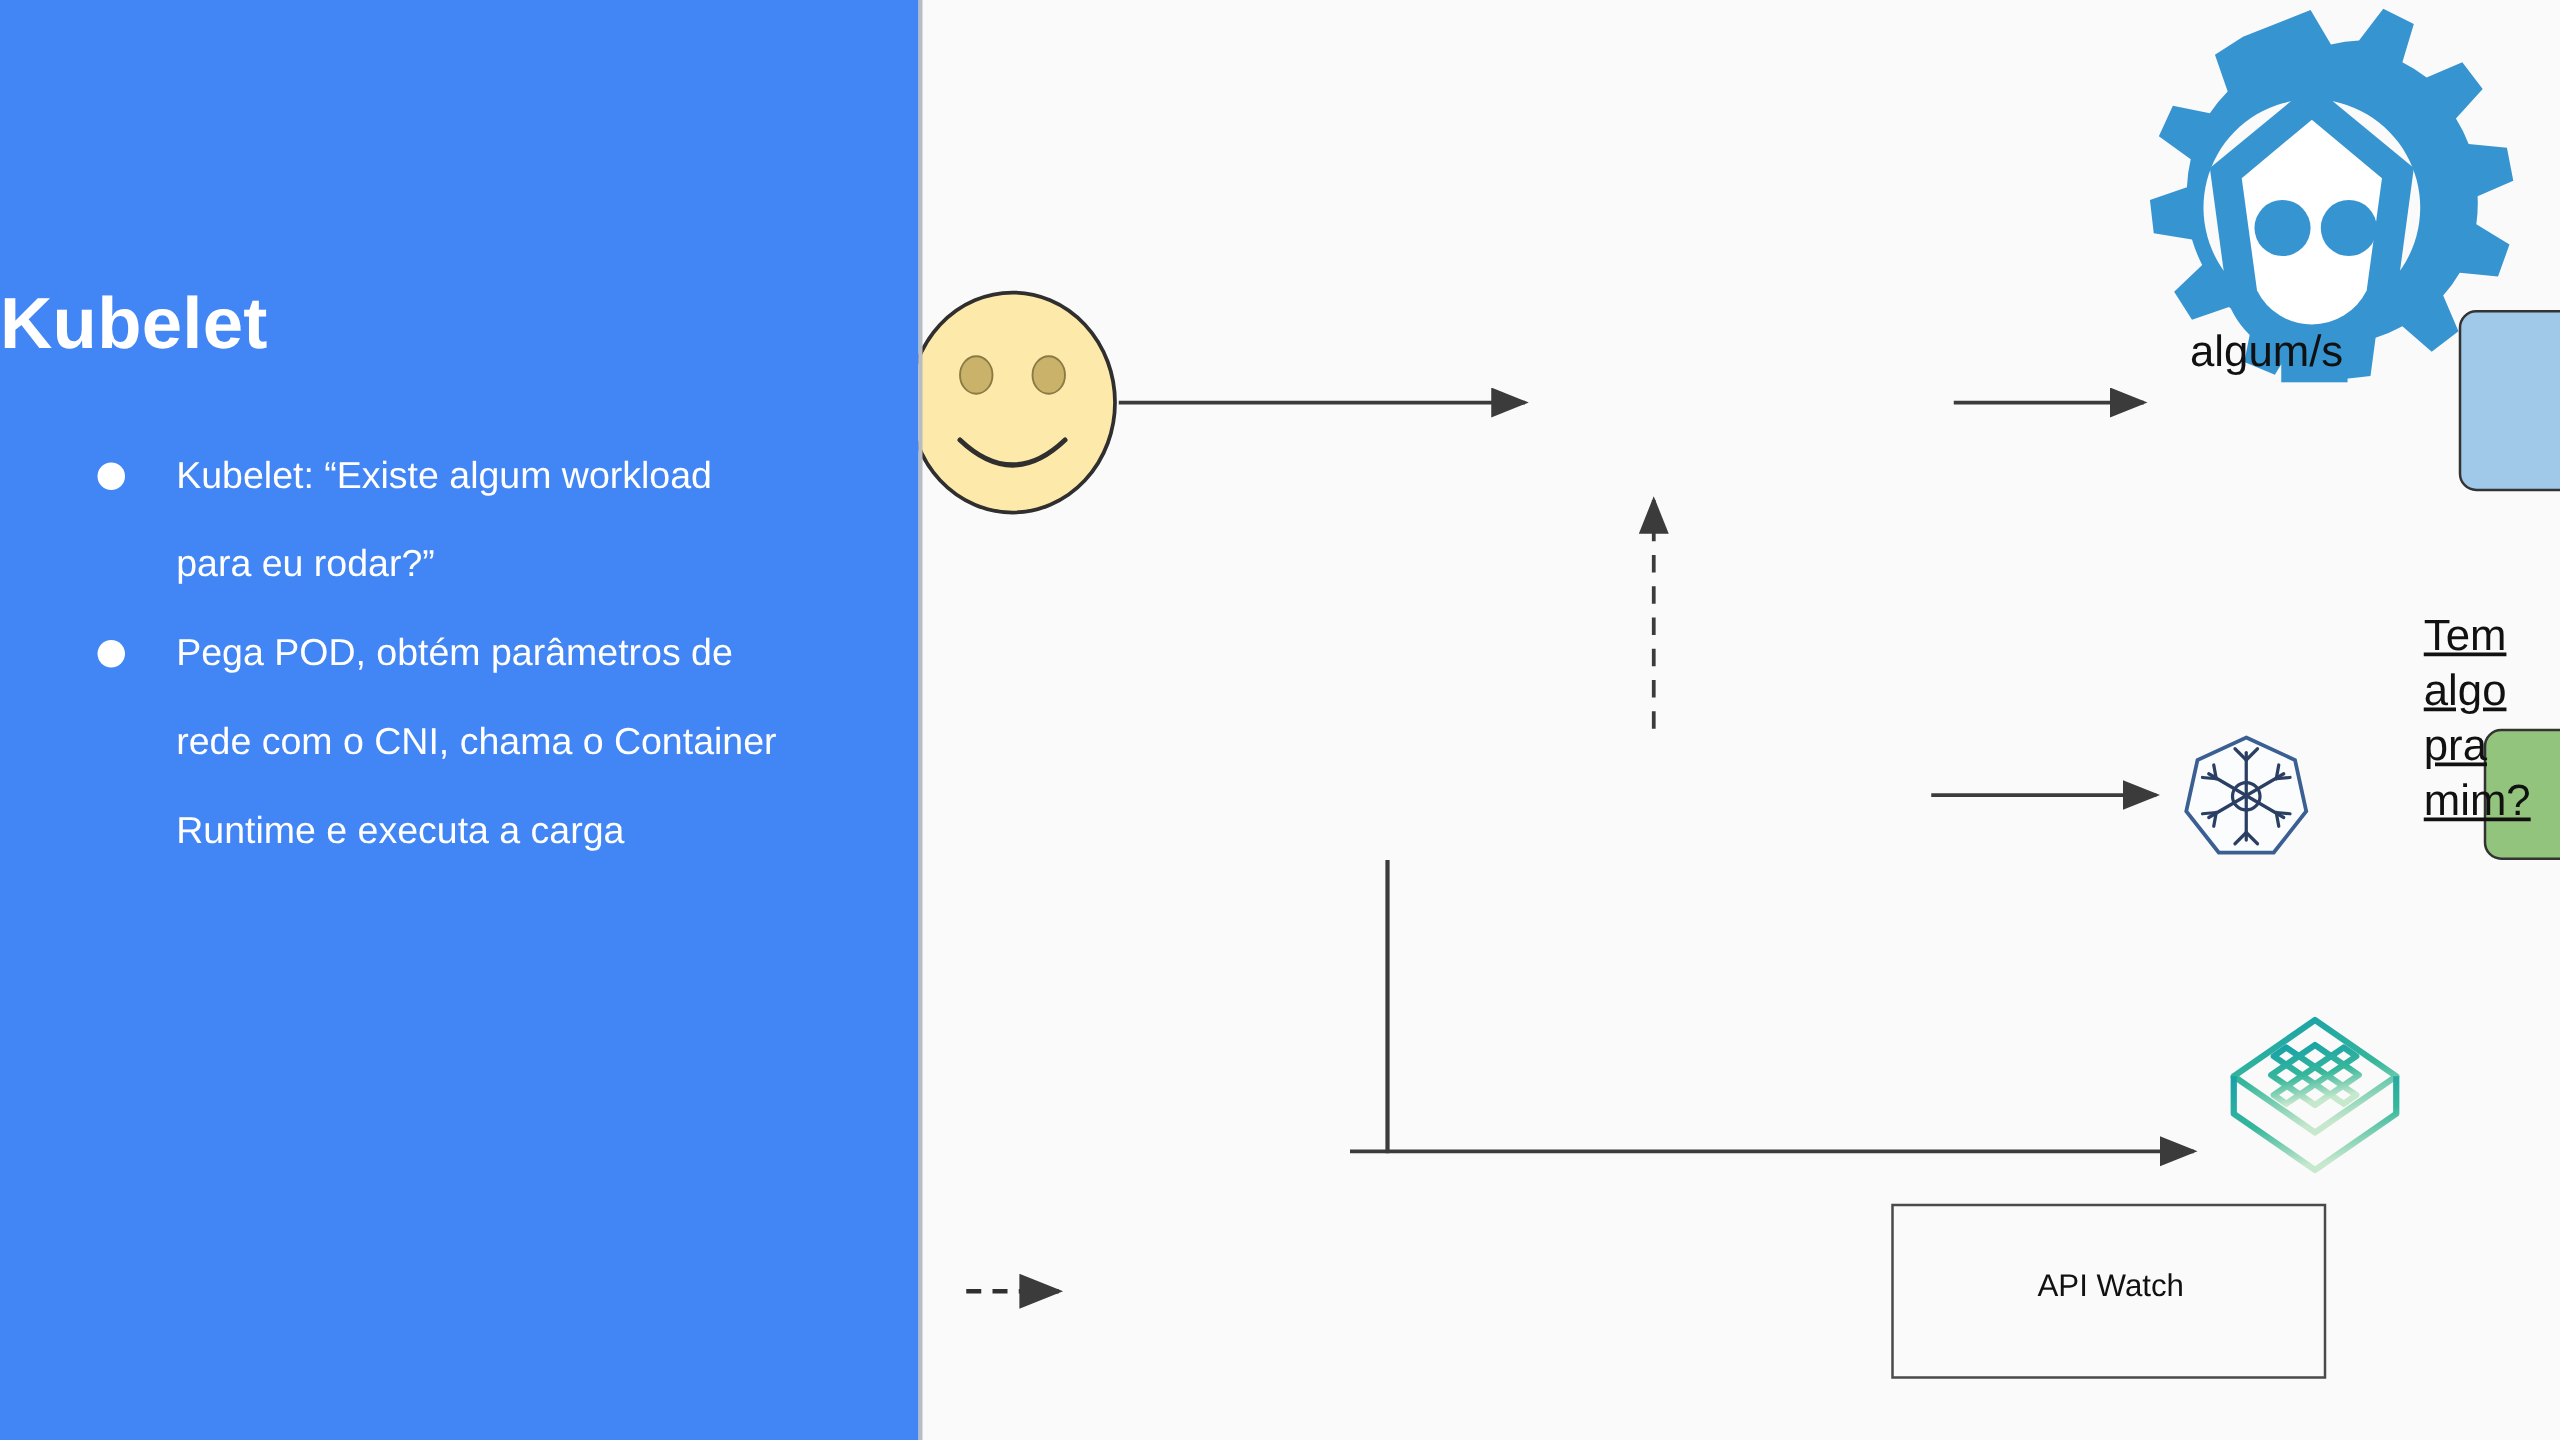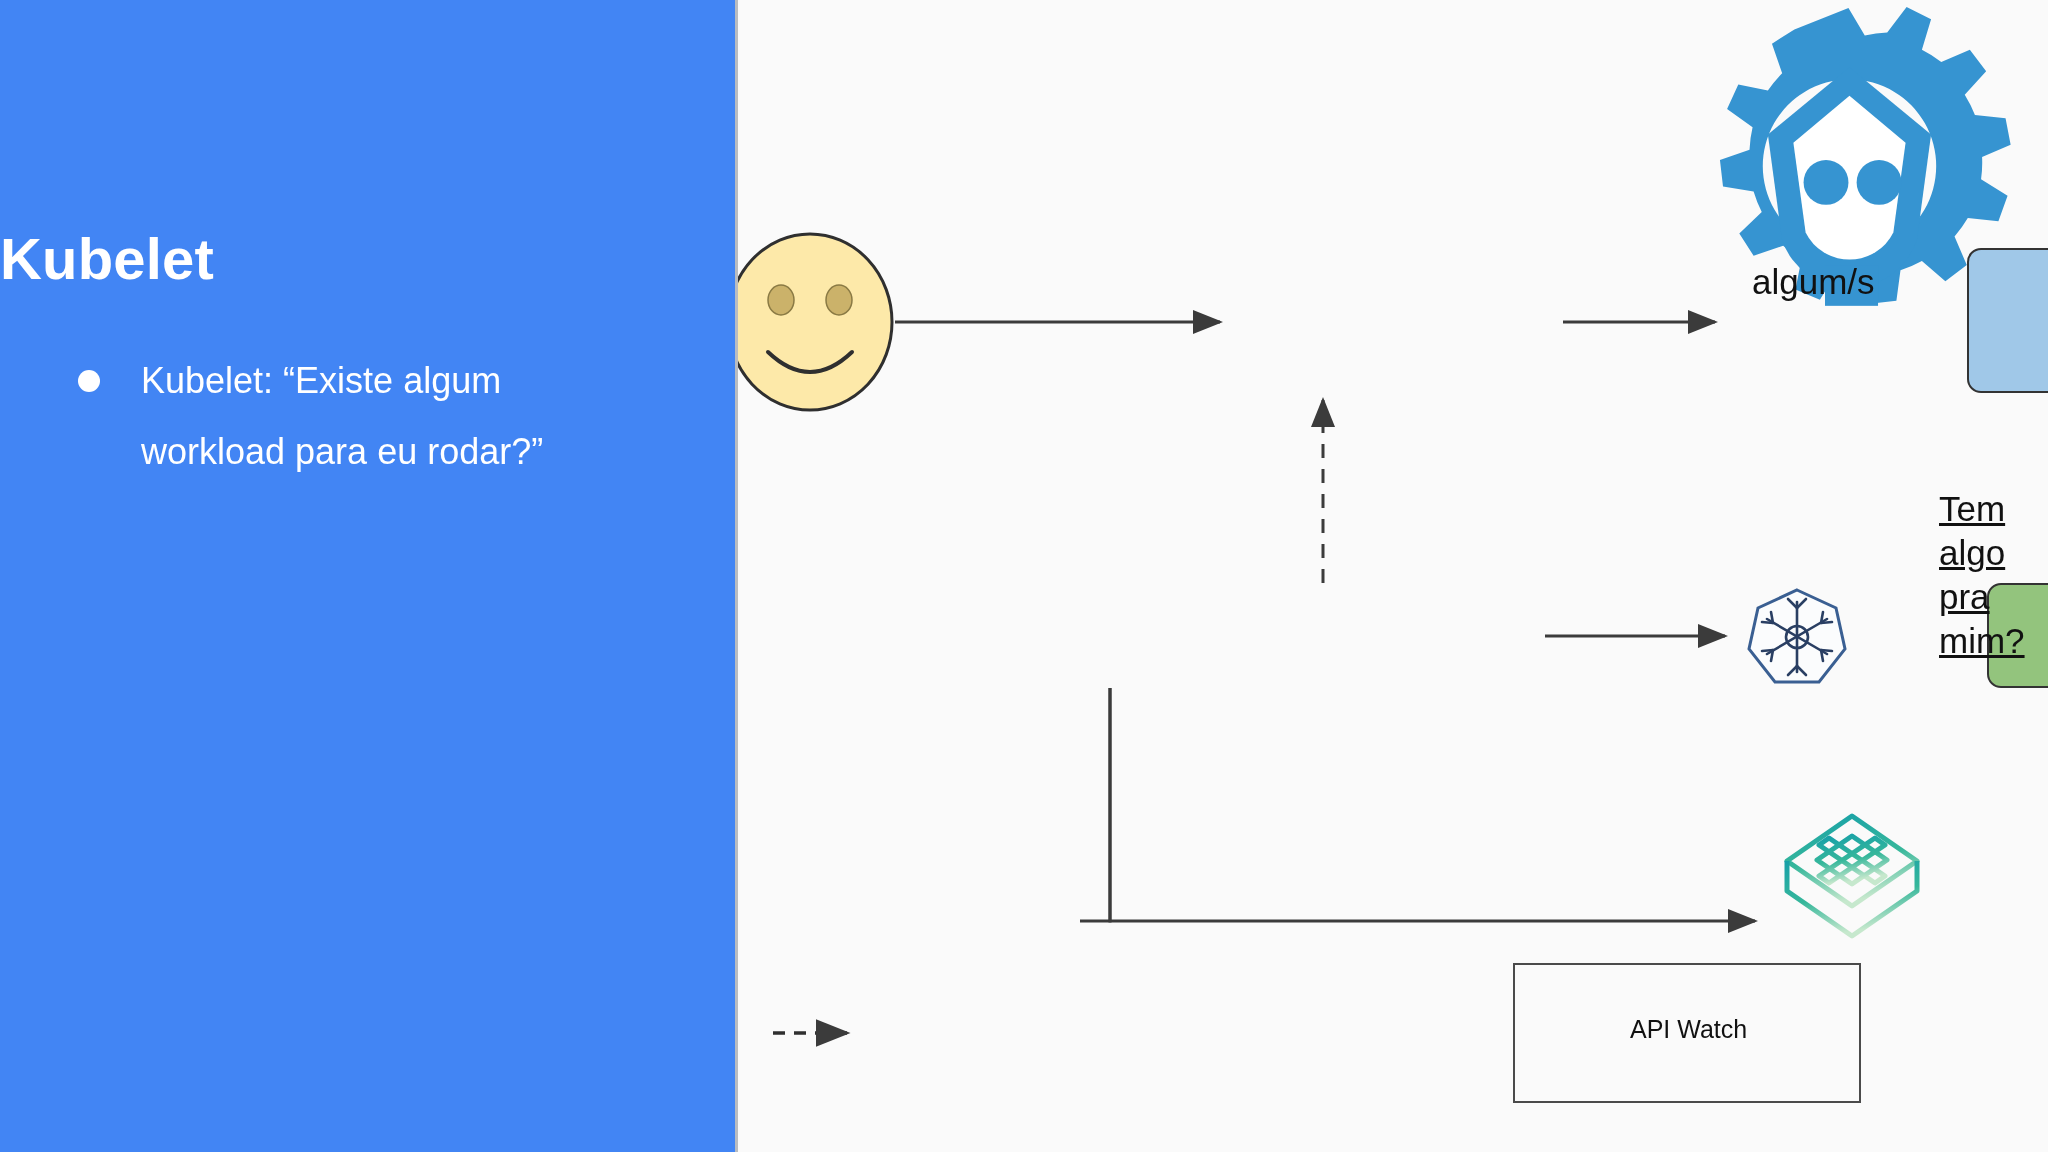--- a/index.html
+++ b/index.html
@@ -49,21 +49,21 @@
     width: 600px;
     margin: 0;
     padding: 0;
     list-style: none;
   }
   .bullet {
     position: relative;
     display: flex;
     align-items: flex-start;
     color: #ffffff;
-    font-size: 36px;
+    font-size: 30px;
     line-height: 71px;
     margin-bottom: 0px;
   }
   .bullet-dot {
     flex: 0 0 auto;
     width: 22px;
     height: 22px;
     border-radius: 50%;
     background: #ffffff;
     margin-top: 25px;
@@ -164,20 +164,24 @@
 
 <div class="slide">
 
   <aside class="sidebar">
     <h1 class="sidebar-title">Kubelet</h1>
 
     <ul class="bullets">
       <li class="bullet">
         <span class="bullet-dot"></span>
         <span class="bullet-text">Kubelet: “Existe algum workload para eu rodar?”</span>
+      </li>
+      <li class="bullet">
+        <span class="bullet-dot"></span>
+        <span class="bullet-text">Pega POD, obtém parâmetros de rede com o CNI, chama o Container Runtime e executa a carga</span>
       </li>
     </ul>
   </aside>
 
   <div class="divider"></div>
 
   <main class="canvas">
     <div class="canvas-inner">
 
       <svg class="svg-layer" viewBox="0 0 1313 1152">

